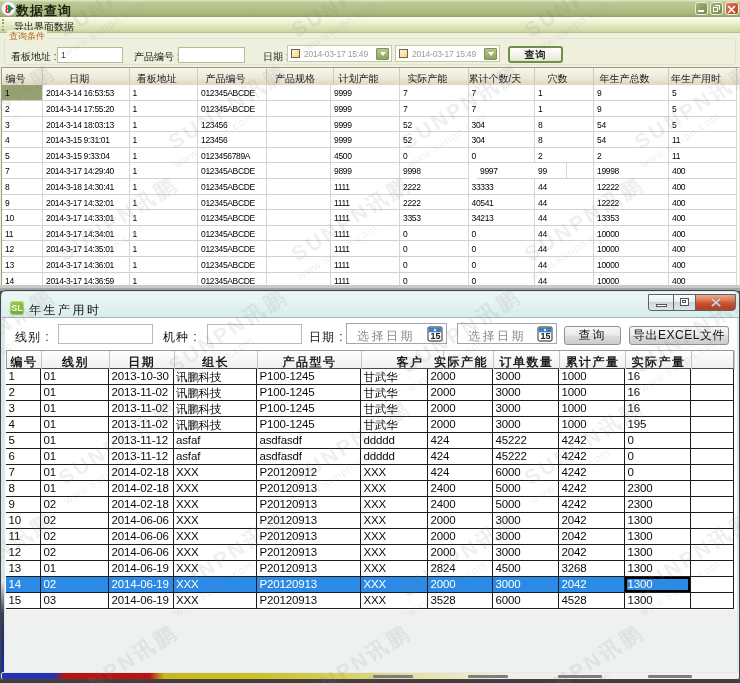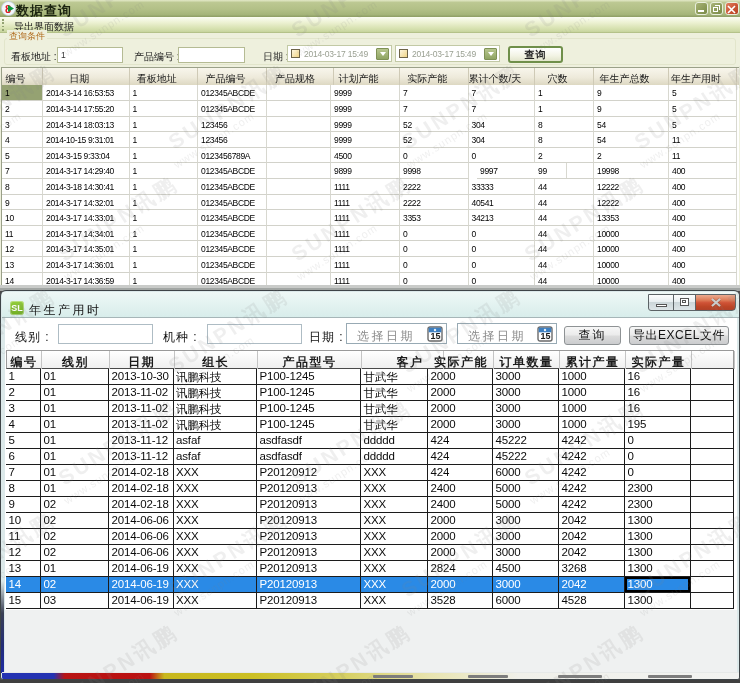--- a/index.html
+++ b/index.html
@@ -173,21 +173,21 @@
 <div class="tc" style="left:265px;width:64px"></div>
 <div class="tc" style="left:329px;width:69px">9999</div>
 <div class="tc" style="left:398px;width:68.5px">52</div>
 <div class="tc" style="left:466.5px;width:66.5px">304</div>
 <div class="tc" style="left:533px;width:59px">8</div>
 <div class="tc" style="left:592px;width:75px">54</div>
 <div class="tc" style="left:667px;width:68px">5</div>
 </div>
 <div class="trw" style="top:64.2px">
 <div class="tc" style="left:0px;width:41px">4</div>
-<div class="tc" style="left:41px;width:86.5px">2014-10-15 9:31:01</div>
+<div class="tc" style="left:41px;width:86.5px">2014-3-15 9:31:01</div>
 <div class="tc" style="left:127.5px;width:68.5px">1</div>
 <div class="tc" style="left:196px;width:69px">123456</div>
 <div class="tc" style="left:265px;width:64px"></div>
 <div class="tc" style="left:329px;width:69px">9999</div>
 <div class="tc" style="left:398px;width:68.5px">52</div>
 <div class="tc" style="left:466.5px;width:66.5px">304</div>
 <div class="tc" style="left:533px;width:59px">8</div>
 <div class="tc" style="left:592px;width:75px">54</div>
 <div class="tc" style="left:667px;width:68px">11</div>
 </div>

